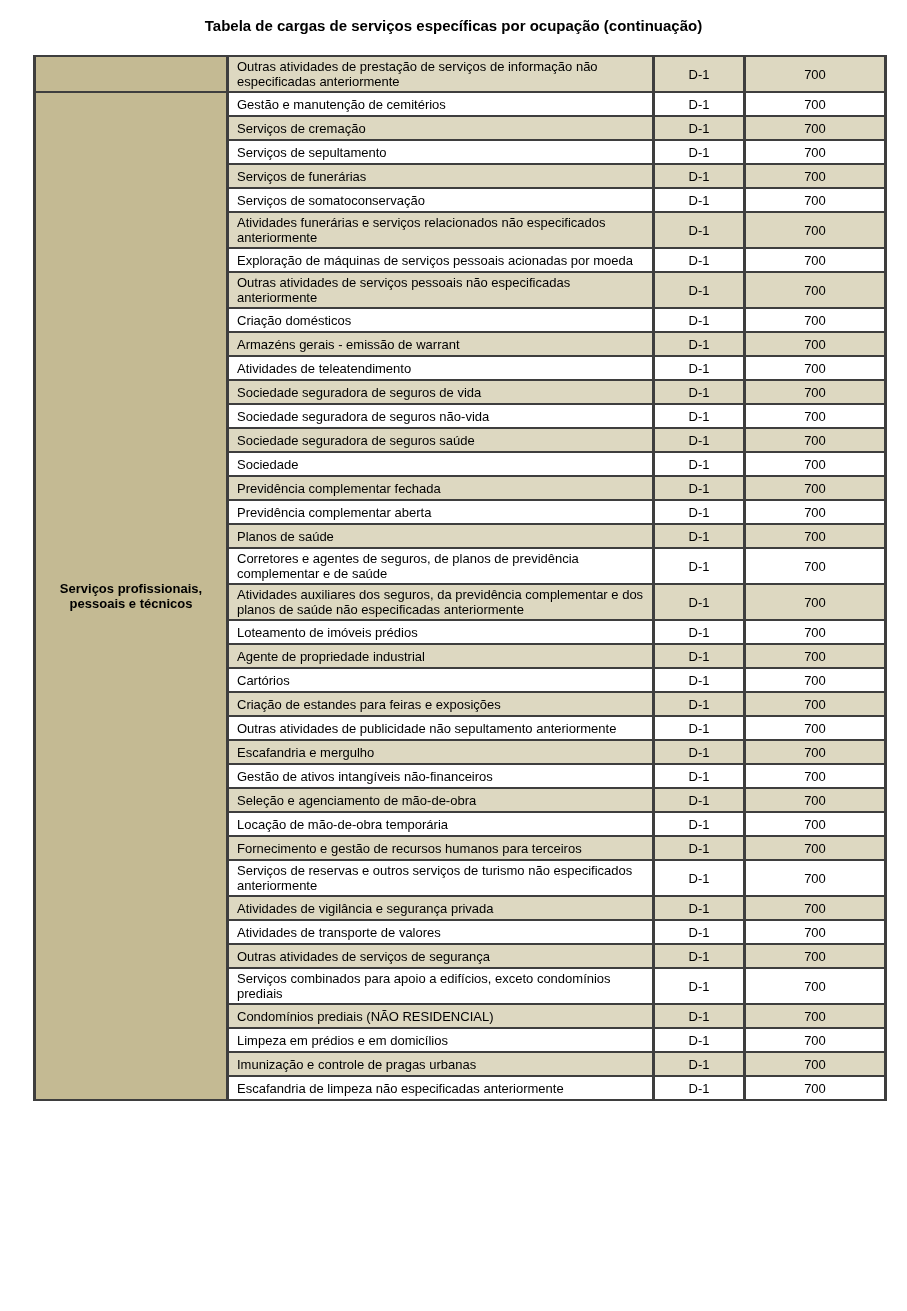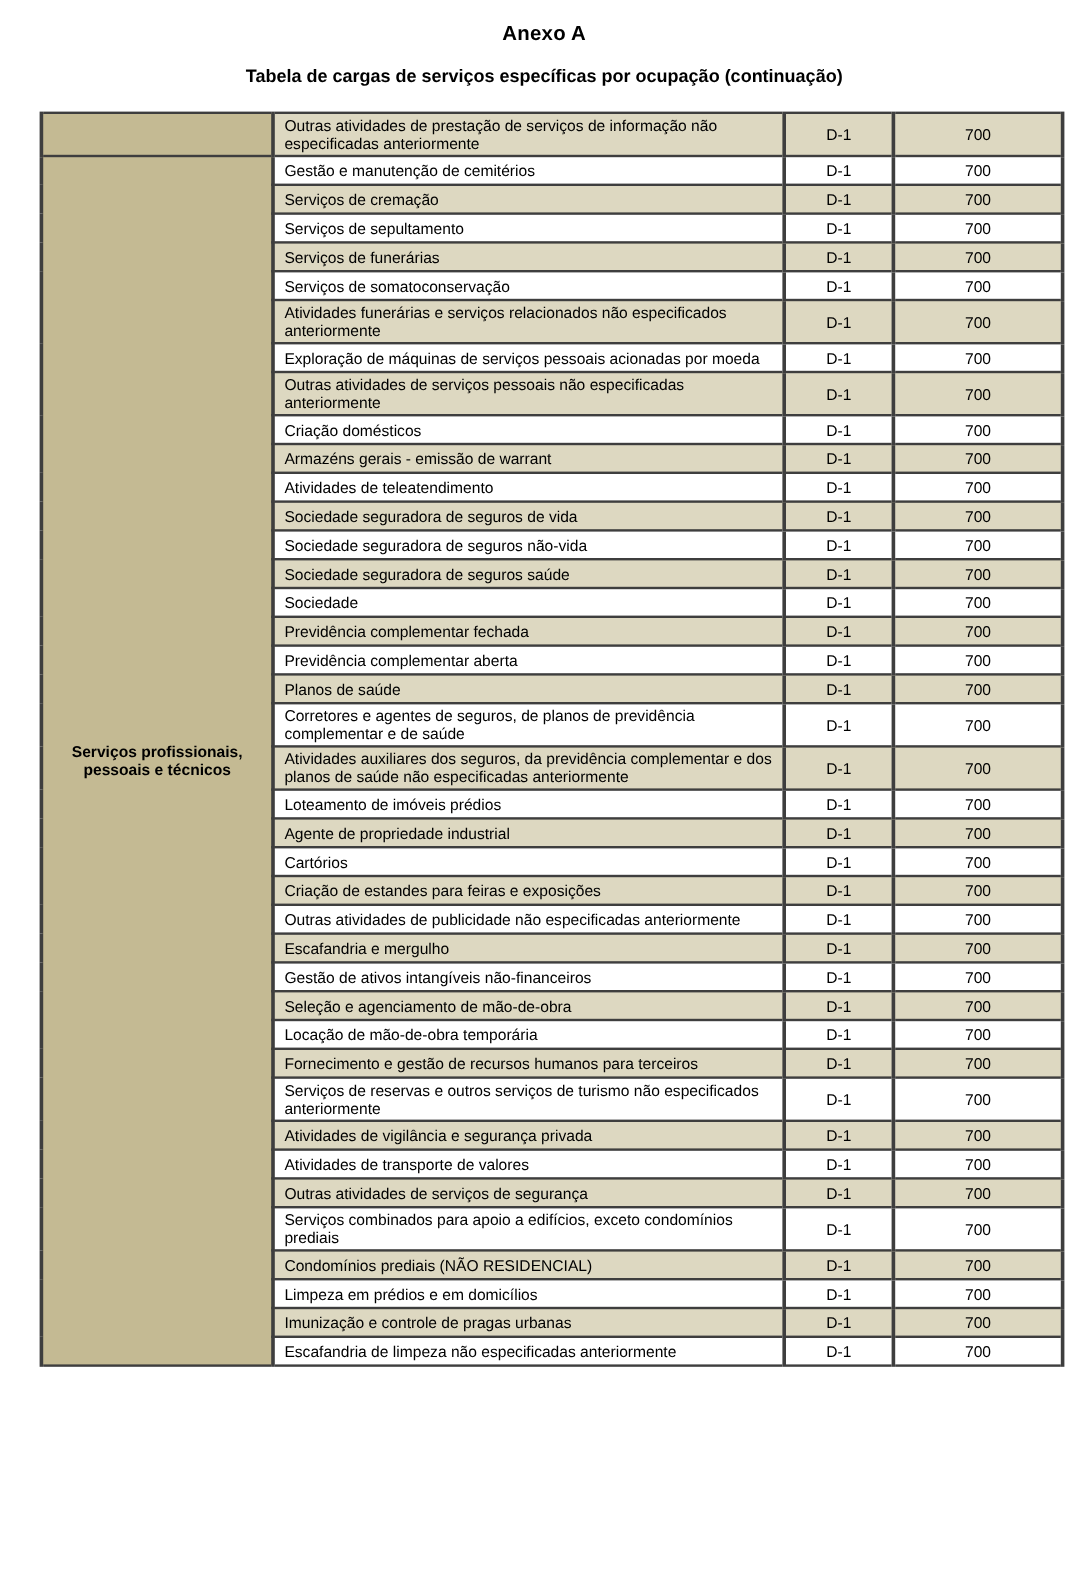--- a/index.html
+++ b/index.html
@@ -69,21 +69,20 @@
   tr.stripe td.activity,
   tr.stripe td.code,
   tr.stripe td.value {
     background: var(--stripe-bg);
   }
 </style>
 </head>
 <body>
 
 <div class="page">
-  <h1 class="title">Anexo A</h1>
   <h2 class="subtitle">Tabela de cargas de serviços específicas por ocupação (continuação)</h2>
 
   <table class="fire-table">
     <colgroup>
       <col style="width:193px">
       <col style="width:426px">
       <col style="width:91px">
       <col style="width:141px">
     </colgroup>
     <tbody id="table-body">
@@ -208,21 +207,21 @@
           <td class="activity">Cartórios</td>
           <td class="code">D-1</td>
           <td class="value">700</td>
         </tr>
         <tr class="stripe">
           <td class="activity">Criação de estandes para feiras e exposições</td>
           <td class="code">D-1</td>
           <td class="value">700</td>
         </tr>
         <tr class="plain">
-          <td class="activity">Outras atividades de publicidade não especificadas anteriormente</td>
+          <td class="activity">Outras atividades de publicidade não sepultamento anteriormente</td>
           <td class="code">D-1</td>
           <td class="value">700</td>
         </tr>
         <tr class="stripe">
           <td class="activity">Escafandria e mergulho</td>
           <td class="code">D-1</td>
           <td class="value">700</td>
         </tr>
         <tr class="plain">
           <td class="activity">Gestão de ativos intangíveis não-financeiros</td>

